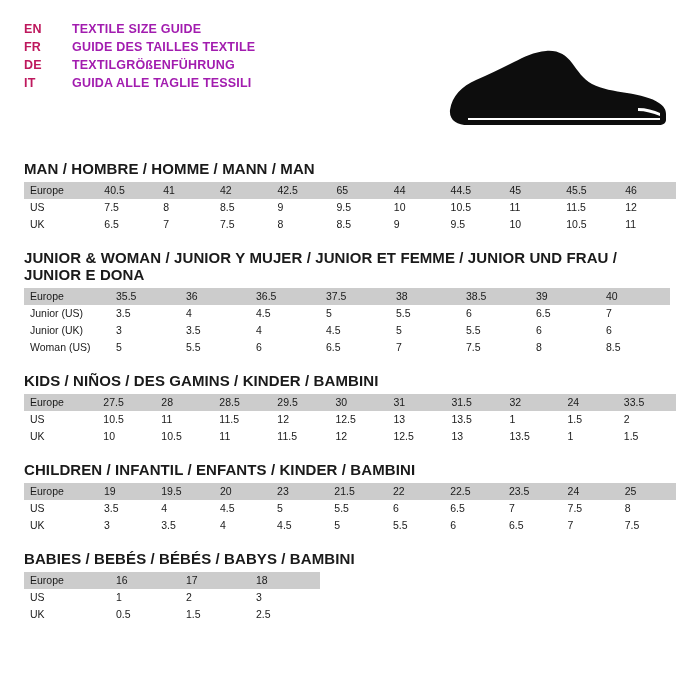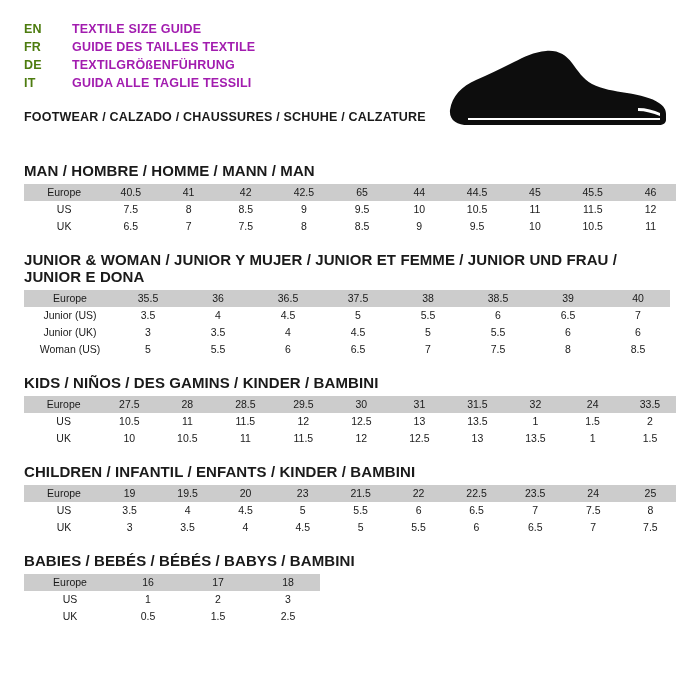--- a/index.html
+++ b/index.html
@@ -33,21 +33,21 @@
   .lang-table td {
     padding: 0 0 3px 0;
     font-size: 12.5px;
     font-weight: bold;
     letter-spacing: 0.2px;
     line-height: 15px;
     vertical-align: top;
   }
   .lang-code {
     width: 48px;
-    color: #4d7c0f;
+    color: #be185d;
   }
   .lang-text {
     color: #a21caf;
   }
   .category-line {
     margin-top: 16px;
     font-size: 12.5px;
     font-weight: bold;
     letter-spacing: 0.2px;
   }
@@ -76,21 +76,20 @@
   .section-title {
     font-size: 15px;
     font-weight: bold;
     letter-spacing: 0.1px;
     margin-bottom: 5px;
     color: #1a1a1a;
   }
   table.size-table {
     border-collapse: collapse;
     table-layout: fixed;
-    text-align: center;
   }
   table.size-table td {
     font-size: 10.5px;
     height: 17px;
     line-height: 17px;
     padding: 0 0 0 6px;
     color: #1a1a1a;
     white-space: nowrap;
     overflow: hidden;
   }
@@ -129,21 +128,20 @@
           <td class="lang-code">DE</td>
           <td class="lang-text">TEXTILGRÖßENFÜHRUNG</td>
         </tr>
         <tr>
           <td class="lang-code">IT</td>
           <td class="lang-text">GUIDA ALLE TAGLIE TESSILI</td>
         </tr>
       </tbody>
     </table>
 
-    <div class="category-line">FOOTWEAR / CALZADO / CHAUSSURES / SCHUHE / CALZATURE</div>
 
     <div class="shoe">
       <svg viewBox="0 0 230 90" xmlns="http://www.w3.org/2000/svg" aria-hidden="true">
         <path fill="#0d0d0d" d="M8,64 C10,50 20,40 34,34 C48,28 60,22 72,16 C82,11 92,6 104,5 C116,4 124,9 130,17 C136,25 141,33 150,38 C160,43 172,45 185,47 C198,49 210,52 217,57 C222,60 224,64 224,68 L224,74 C224,77 221,79 217,79 L26,79 C15,79 7,74 8,64 Z"></path>
         <path fill="#ffffff" d="M196,62 C204,62 212,64 218,67 L218,70 C211,67 203,65 196,65 Z"></path>
         <path fill="#ffffff" d="M26,72 L218,72 L218,74 L26,74 Z"></path>
       </svg>
     </div>
   </div>
 

